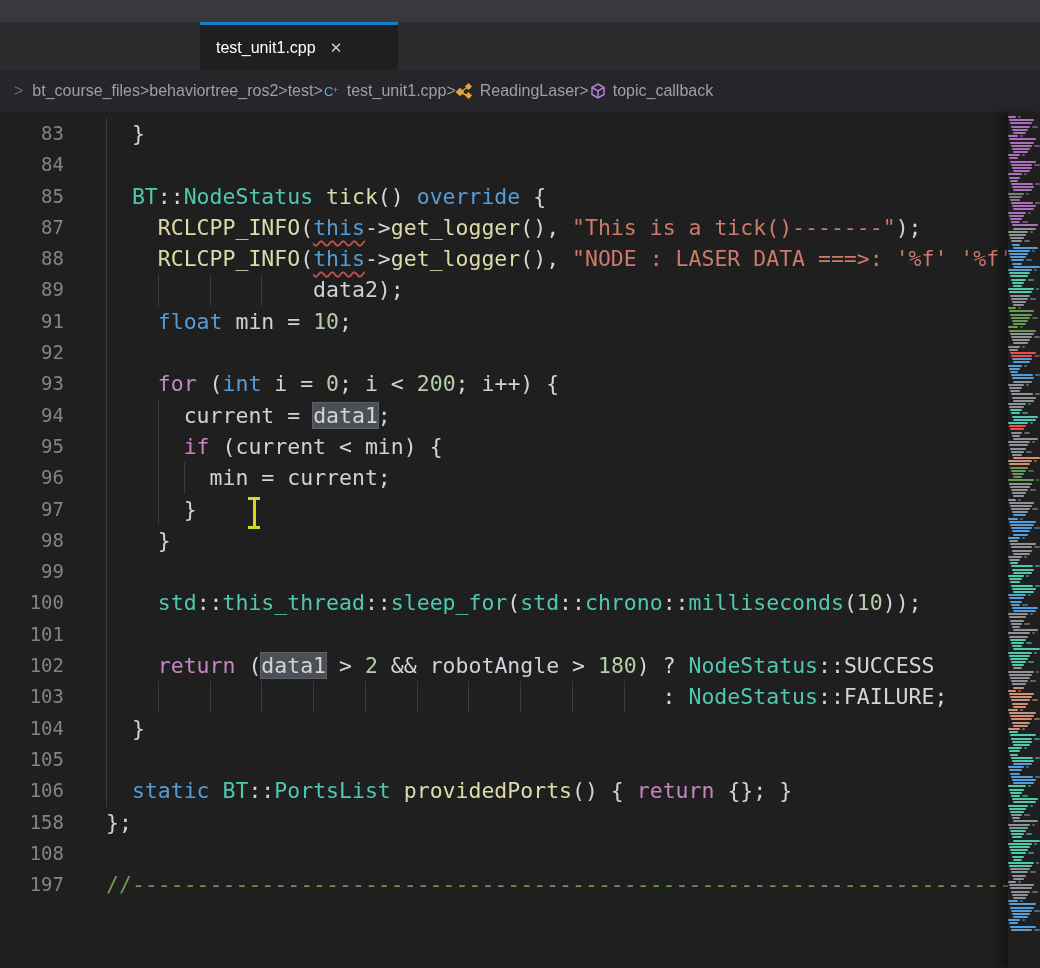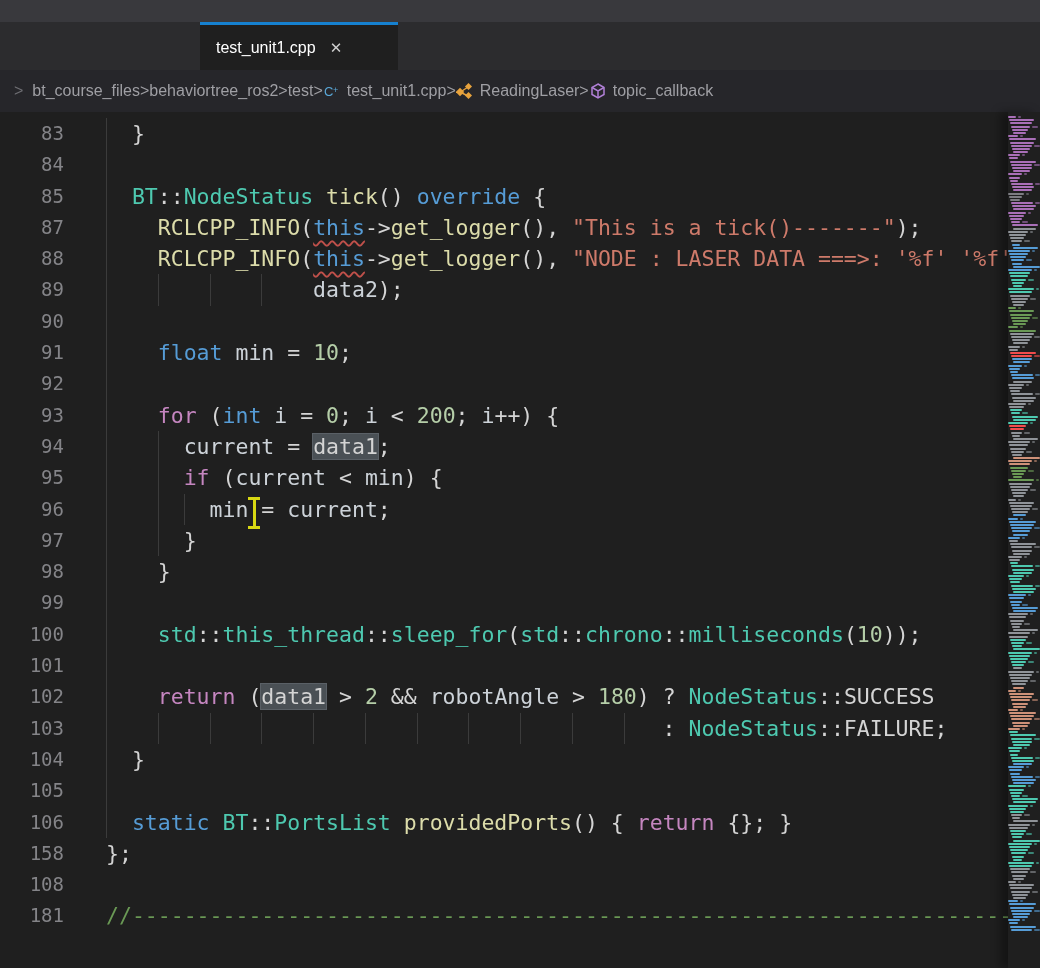--- a/index.html
+++ b/index.html
@@ -106,40 +106,39 @@
   </span>
 </div>
 
 <div class="editor" id="editor">
     <div class="line"><div class="guide" style="left: 106px;"></div><span class="ln">83</span><span class="codetxt"><span style="color: rgb(212, 212, 212);">  }</span></span></div>
     <div class="line"><div class="guide" style="left: 106px;"></div><span class="ln">84</span><span class="codetxt"></span></div>
     <div class="line"><div class="guide" style="left: 106px;"></div><span class="ln">85</span><span class="codetxt"><span style="color: rgb(212, 212, 212);">  </span><span style="color: rgb(78, 201, 176);">BT</span><span style="color: rgb(212, 212, 212);">::</span><span style="color: rgb(78, 201, 176);">NodeStatus</span><span style="color: rgb(212, 212, 212);"> </span><span style="color: rgb(220, 220, 170);">tick</span><span style="color: rgb(212, 212, 212);">() </span><span style="color: rgb(86, 156, 214);">override</span><span style="color: rgb(212, 212, 212);"> {</span></span></div>
     <div class="line"><div class="guide" style="left: 106px;"></div><span class="ln">87</span><span class="codetxt"><span style="color: rgb(212, 212, 212);">    </span><span style="color: rgb(220, 220, 170);">RCLCPP_INFO</span><span style="color: rgb(212, 212, 212);">(</span><span class="tok-th" style="color: rgb(86, 156, 214);">this</span><span style="color: rgb(212, 212, 212);">-&gt;</span><span style="color: rgb(220, 220, 170);">get_logger</span><span style="color: rgb(212, 212, 212);">(), </span><span style="color: rgb(206, 122, 106);">"This is a tick()-------"</span><span style="color: rgb(212, 212, 212);">);</span></span></div>
     <div class="line"><div class="guide" style="left: 106px;"></div><span class="ln">88</span><span class="codetxt"><span style="color: rgb(212, 212, 212);">    </span><span style="color: rgb(220, 220, 170);">RCLCPP_INFO</span><span style="color: rgb(212, 212, 212);">(</span><span class="tok-th" style="color: rgb(86, 156, 214);">this</span><span style="color: rgb(212, 212, 212);">-&gt;</span><span style="color: rgb(220, 220, 170);">get_logger</span><span style="color: rgb(212, 212, 212);">(), </span><span style="color: rgb(206, 122, 106);">"NODE : LASER DATA ===&gt;: '%f' '%f'"</span></span></div>
     <div class="line"><div class="guide" style="left: 106px;"></div><div class="guide" style="left: 157.76px;"></div><div class="guide" style="left: 209.52px;"></div><div class="guide" style="left: 261.28px;"></div><span class="ln">89</span><span class="codetxt"><span style="color: rgb(212, 212, 212);">                </span><span style="color: rgb(204, 210, 216);">data2</span><span style="color: rgb(212, 212, 212);">);</span></span></div>
-    <div class="line"><div class="guide" style="left: 106px;"></div><span class="ln">90</span><span class="codetxt"></span></div>
     <div class="line"><div class="guide" style="left: 106px;"></div><span class="ln">91</span><span class="codetxt"><span style="color: rgb(212, 212, 212);">    </span><span style="color: rgb(86, 156, 214);">float</span><span style="color: rgb(212, 212, 212);"> </span><span style="color: rgb(204, 210, 216);">min</span><span style="color: rgb(212, 212, 212);"> = </span><span style="color: rgb(181, 206, 168);">10</span><span style="color: rgb(212, 212, 212);">;</span></span></div>
     <div class="line"><div class="guide" style="left: 106px;"></div><span class="ln">92</span></div>
     <div class="line"><div class="guide" style="left: 106px;"></div><span class="ln">93</span><span class="codetxt"><span style="color: rgb(212, 212, 212);">    </span><span style="color: rgb(197, 134, 192);">for</span><span style="color: rgb(212, 212, 212);"> (</span><span style="color: rgb(86, 156, 214);">int</span><span style="color: rgb(212, 212, 212);"> </span><span style="color: rgb(204, 210, 216);">i</span><span style="color: rgb(212, 212, 212);"> = </span><span style="color: rgb(181, 206, 168);">0</span><span style="color: rgb(212, 212, 212);">; </span><span style="color: rgb(204, 210, 216);">i</span><span style="color: rgb(212, 212, 212);"> &lt; </span><span style="color: rgb(181, 206, 168);">200</span><span style="color: rgb(212, 212, 212);">; </span><span style="color: rgb(204, 210, 216);">i</span><span style="color: rgb(212, 212, 212);">++) {</span></span></div>
     <div class="line"><div class="guide" style="left: 106px;"></div><div class="guide" style="left: 157.76px;"></div><span class="ln">94</span><span class="codetxt"><span style="color: rgb(212, 212, 212);">      </span><span style="color: rgb(204, 210, 216);">current</span><span style="color: rgb(212, 212, 212);"> = </span><span class="tok-h" style="color: rgb(212, 212, 212);">data1</span><span style="color: rgb(212, 212, 212);">;</span></span></div>
     <div class="line"><div class="guide" style="left: 106px;"></div><div class="guide" style="left: 157.76px;"></div><span class="ln">95</span><span class="codetxt"><span style="color: rgb(212, 212, 212);">      </span><span style="color: rgb(197, 134, 192);">if</span><span style="color: rgb(212, 212, 212);"> (</span><span style="color: rgb(204, 210, 216);">current</span><span style="color: rgb(212, 212, 212);"> &lt; </span><span style="color: rgb(204, 210, 216);">min</span><span style="color: rgb(212, 212, 212);">) {</span></span></div>
     <div class="line"><div class="guide" style="left: 106px;"></div><div class="guide" style="left: 157.76px;"></div><div class="guide" style="left: 183.64px;"></div><span class="ln">96</span><span class="codetxt"><span style="color: rgb(212, 212, 212);">        </span><span style="color: rgb(204, 210, 216);">min</span><span style="color: rgb(212, 212, 212);"> = </span><span style="color: rgb(204, 210, 216);">current</span><span style="color: rgb(212, 212, 212);">;</span></span></div>
     <div class="line"><div class="guide" style="left: 106px;"></div><div class="guide" style="left: 157.76px;"></div><span class="ln">97</span><span class="codetxt"><span style="color: rgb(212, 212, 212);">      }</span></span></div>
     <div class="line"><div class="guide" style="left: 106px;"></div><span class="ln">98</span><span class="codetxt"><span style="color: rgb(212, 212, 212);">    }</span></span></div>
     <div class="line"><div class="guide" style="left: 106px;"></div><span class="ln">99</span><span class="codetxt"></span></div>
     <div class="line"><div class="guide" style="left: 106px;"></div><span class="ln">100</span><span class="codetxt"><span style="color: rgb(212, 212, 212);">    </span><span style="color: rgb(78, 201, 176);">std</span><span style="color: rgb(212, 212, 212);">::</span><span style="color: rgb(78, 201, 176);">this_thread</span><span style="color: rgb(212, 212, 212);">::</span><span style="color: rgb(78, 201, 176);">sleep_for</span><span style="color: rgb(212, 212, 212);">(</span><span style="color: rgb(78, 201, 176);">std</span><span style="color: rgb(212, 212, 212);">::</span><span style="color: rgb(78, 201, 176);">chrono</span><span style="color: rgb(212, 212, 212);">::</span><span style="color: rgb(78, 201, 176);">milliseconds</span><span style="color: rgb(212, 212, 212);">(</span><span style="color: rgb(181, 206, 168);">10</span><span style="color: rgb(212, 212, 212);">));</span></span></div>
     <div class="line"><div class="guide" style="left: 106px;"></div><span class="ln">101</span><span class="codetxt"></span></div>
     <div class="line"><div class="guide" style="left: 106px;"></div><span class="ln">102</span><span class="codetxt"><span style="color: rgb(212, 212, 212);">    </span><span style="color: rgb(197, 134, 192);">return</span><span style="color: rgb(212, 212, 212);"> (</span><span class="tok-h" style="color: rgb(212, 212, 212);">data1</span><span style="color: rgb(212, 212, 212);"> &gt; </span><span style="color: rgb(181, 206, 168);">2</span><span style="color: rgb(212, 212, 212);"> &amp;&amp; </span><span style="color: rgb(204, 210, 216);">robotAngle</span><span style="color: rgb(212, 212, 212);"> &gt; </span><span style="color: rgb(181, 206, 168);">180</span><span style="color: rgb(212, 212, 212);">) ? </span><span style="color: rgb(78, 201, 176);">NodeStatus</span><span style="color: rgb(212, 212, 212);">::SUCCESS</span></span></div>
     <div class="line"><div class="guide" style="left: 106px;"></div><div class="guide" style="left: 157.76px;"></div><div class="guide" style="left: 209.52px;"></div><div class="guide" style="left: 261.28px;"></div><div class="guide" style="left: 313.04px;"></div><div class="guide" style="left: 364.8px;"></div><div class="guide" style="left: 416.56px;"></div><div class="guide" style="left: 468.32px;"></div><div class="guide" style="left: 520.08px;"></div><div class="guide" style="left: 571.84px;"></div><div class="guide" style="left: 623.6px;"></div><span class="ln">103</span><span class="codetxt"><span style="color: rgb(212, 212, 212);">                                           : </span><span style="color: rgb(78, 201, 176);">NodeStatus</span><span style="color: rgb(212, 212, 212);">::FAILURE;</span></span></div>
     <div class="line"><div class="guide" style="left: 106px;"></div><span class="ln">104</span><span class="codetxt"><span style="color: rgb(212, 212, 212);">  }</span></span></div>
     <div class="line"><div class="guide" style="left: 106px;"></div><span class="ln">105</span><span class="codetxt"></span></div>
     <div class="line"><div class="guide" style="left: 106px;"></div><span class="ln">106</span><span class="codetxt"><span style="color: rgb(212, 212, 212);">  </span><span style="color: rgb(86, 156, 214);">static</span><span style="color: rgb(212, 212, 212);"> </span><span style="color: rgb(78, 201, 176);">BT</span><span style="color: rgb(212, 212, 212);">::</span><span style="color: rgb(78, 201, 176);">PortsList</span><span style="color: rgb(212, 212, 212);"> </span><span style="color: rgb(220, 220, 170);">providedPorts</span><span style="color: rgb(212, 212, 212);">() { </span><span style="color: rgb(197, 134, 192);">return</span><span style="color: rgb(212, 212, 212);"> {}; }</span></span></div>
     <div class="line"><span class="ln">158</span><span class="codetxt"><span style="color: rgb(212, 212, 212);">};</span></span></div>
     <div class="line"><span class="ln">108</span><span class="codetxt"></span></div>
-    <div class="line"><span class="ln">181</span><span class="codetxt"><span style="color: rgb(106, 153, 85);">//--------------------------------------------------------------------</span></span></div>
+    <div class="line"><span class="ln">197</span><span class="codetxt"><span style="color: rgb(106, 153, 85);">//--------------------------------------------------------------------</span></span></div>
   </div>
 
 <div class="minimap" id="minimap">
     <div class="mrow">
       <div class="mseg" style="background: rgb(169, 111, 184); margin-left: 0px; width: 8px;"></div>
       <div class="mseg" style="background: rgb(169, 111, 184); opacity: 0.6; margin-left: 2px; width: 3px;"></div>
     </div>
     <div class="mrow">
       <div class="mseg" style="background: rgb(169, 111, 184); margin-left: 1px; width: 25px;"></div>
     </div>

